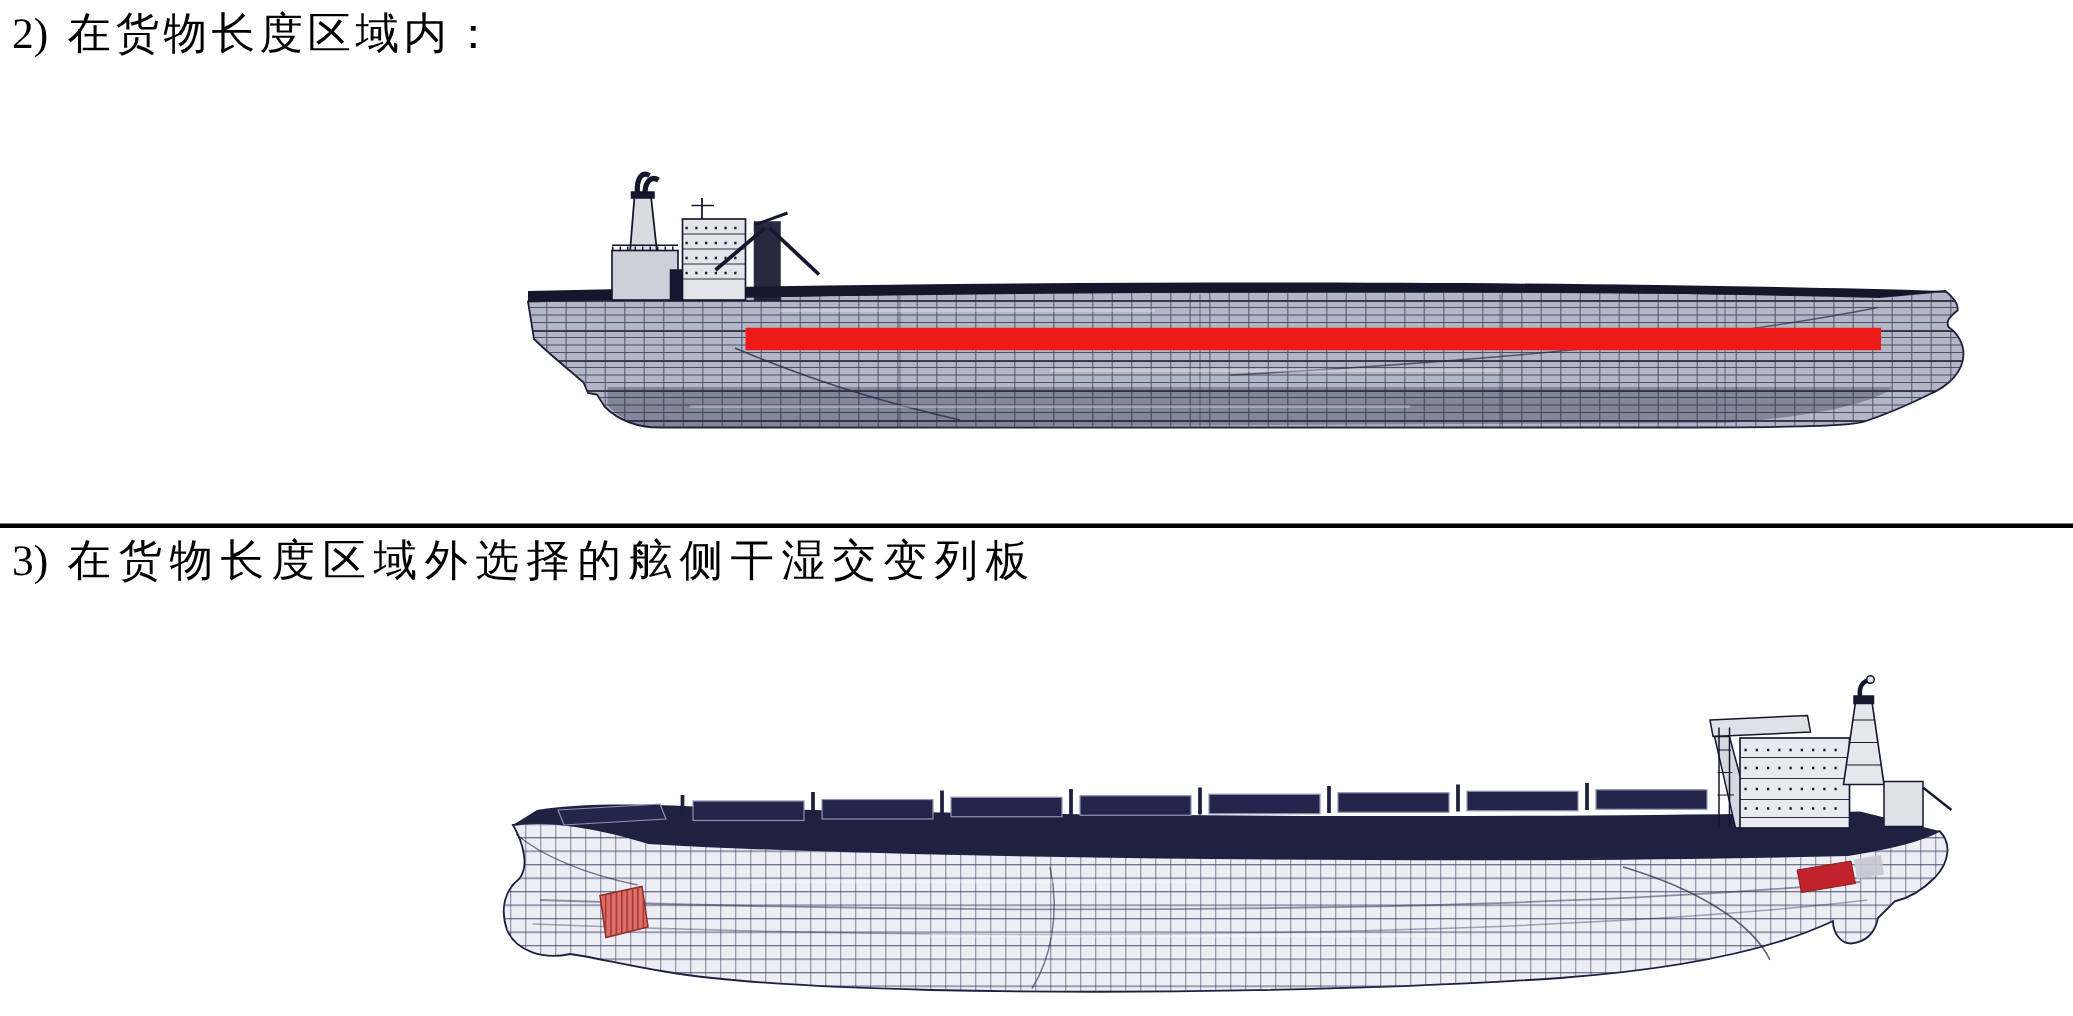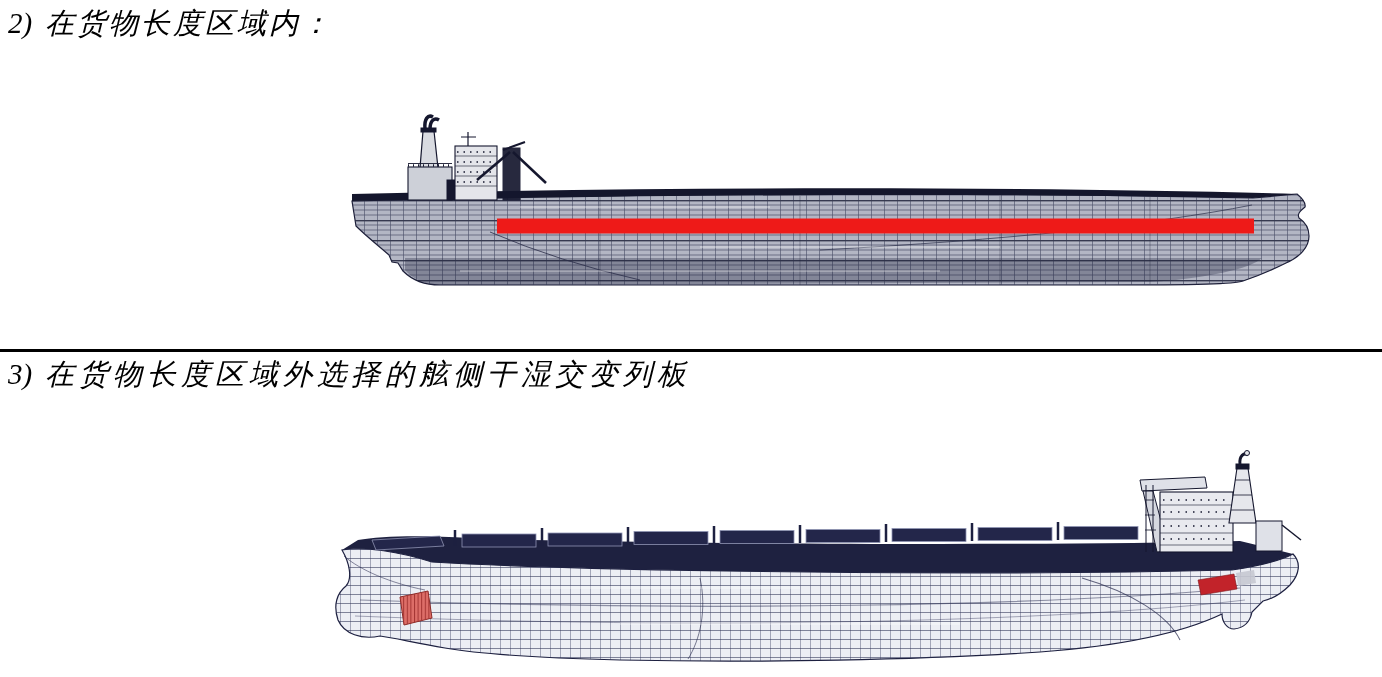--- a/index.html
+++ b/index.html
@@ -1,21 +1,20 @@
 <!DOCTYPE html>
 <html><head>
 <meta charset="utf-8">
 <style>
   html,body{margin:0;padding:0;background:#ffffff;}
   .page{
     position:relative;width:1382px;height:677px;background:#ffffff;
     overflow:hidden;
     font-family:"Liberation Serif","DejaVu Serif",serif;
     color:#000;
-    font-style:italic;
   }
   .text-line{
     position:absolute;left:8px;white-space:nowrap;
     font-size:29px;line-height:1.25;color:#000;
   }
   .text-line .marker{display:inline-block;min-width:37px;letter-spacing:0;}
   .text-line .cjk{letter-spacing:3px;}
   .text-line.wide .cjk{letter-spacing:5px;}
   .divider{
     position:absolute;left:0;top:349px;width:1382px;height:3px;background:#000;

